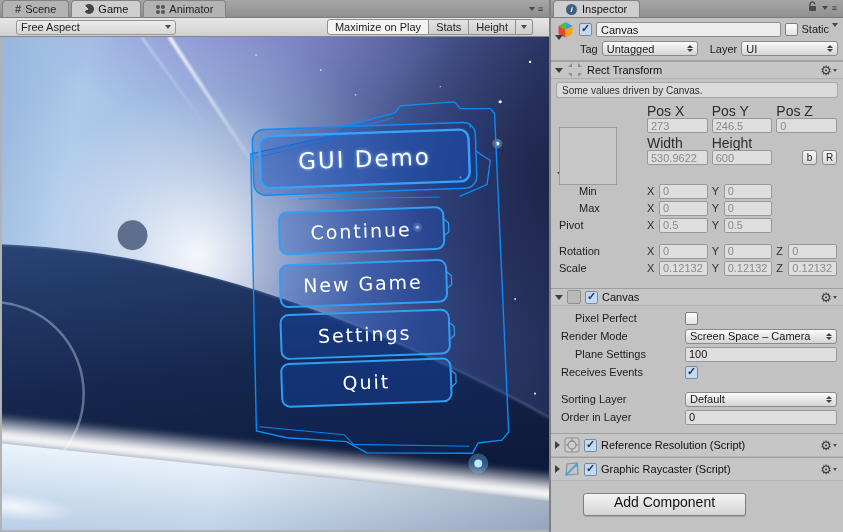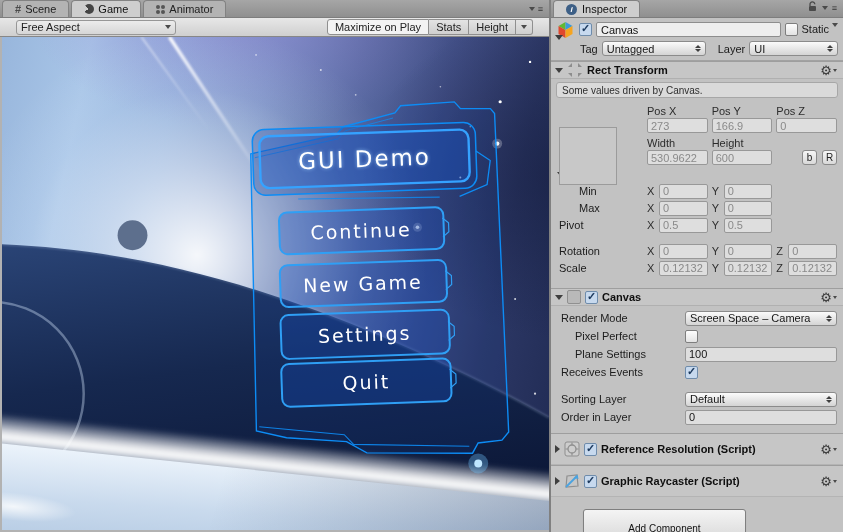--- a/index.html
+++ b/index.html
@@ -66,30 +66,30 @@
   .namefld{flex:1;height:15px;background:#eeeeee;border:1px solid #8d8d8d;border-radius:2px;padding:0 4px;display:flex;align-items:center;color:#111}
   .static{display:flex;align-items:flex-start;gap:3px;flex:none}
   .lblsm{color:#1a1a1a}
   .popup{height:15px;border:1px solid #8b8b8b;border-radius:3px;background:linear-gradient(#fbfbfb,#d4d4d4);display:flex;align-items:center;padding:0 4px;color:#171717;min-width:0}
   .popup .txt{flex:1;white-space:nowrap;overflow:hidden;text-overflow:ellipsis}
   .pp-arr{display:flex;flex-direction:column;gap:1px;margin-left:4px}
   .pp-arr i{width:0;height:0;border-left:3px solid transparent;border-right:3px solid transparent}
   .pp-arr i.u{border-bottom:3.5px solid #3f3f3f}
   .pp-arr i.d{border-top:3.5px solid #3f3f3f}
   .sec-head{height:18px;display:flex;align-items:center;gap:4px;padding:0 6px 0 4px;background:#c6c6c6;border-bottom:1px solid #b0b0b0;border-top:1px solid #9e9e9e}
-  .sec-title{font-weight:bold;color:#0f0f0f}
+  .sec-title{font-weight:normal;color:#0f0f0f}
   .tri-d{width:0;height:0;border-left:4px solid transparent;border-right:4px solid transparent;border-top:5px solid #3f3f3f;flex:none}
   .tri-r{width:0;height:0;border-top:4px solid transparent;border-bottom:4px solid transparent;border-left:5px solid #3f3f3f;flex:none}
   .gear{margin-left:auto;display:flex;align-items:center;gap:1px;color:#3a3a3a;font-size:13px;line-height:1}
   .gear .caret{border-top-width:3px;border-left-width:2.5px;border-right-width:2.5px}
   .helpbox{margin:3px 5px;height:16px;background:#dadada;border:1px solid #a7a7a7;border-radius:3px;font-size:10px;color:#2e2e2e;display:flex;align-items:center;padding:0 5px}
   .rt-body{position:relative;padding:3px 0 12px 0}
   .anchor-box{position:absolute;left:8px;top:26px;width:58px;height:58px;border:1px solid #9b9b9b;background:#c8c8c8}
   .g3{display:grid;grid-template-columns:1fr 1fr 1fr;gap:4px;margin:0 6px 1px 96px}
-  .glbl{font-size:11px;color:#2c2c2c;height:13px;display:flex;align-items:center}
+  .glbl{font-size:14px;color:#2c2c2c;height:13px;display:flex;align-items:center}
   .fld{height:15px;background:#dedede;border:1px solid #989898;border-radius:2px;padding:0 3px;display:flex;align-items:center;color:#161616;min-width:0;overflow:hidden;white-space:nowrap}
   .fld.dim{color:#8a8a8a}
   .minibtns{display:flex;justify-content:flex-end;gap:5px;align-items:center}
   .mbtn{width:15px;height:15px;border:1px solid #8a8a8a;border-radius:3px;background:linear-gradient(#f6f6f6,#d9d9d9);font-size:10px;color:#222;display:flex;align-items:center;justify-content:center}
   .foldrow{display:flex;align-items:center;gap:4px;height:15px;margin:2px 6px 1px 6px}
   .axrow{display:flex;align-items:center;margin:1px 6px 0 8px;height:16px}
   .axrow .lblw{width:88px;flex:none;color:#1c1c1c}
   .axrow .lblw.ind{padding-left:20px}
   .ax{width:12px;flex:none;color:#2e2e2e}
   .ag{display:flex;align-items:center;flex:1;min-width:0;margin-right:4px}
@@ -99,23 +99,23 @@
   .gap8{height:9px}
   .cv-body{padding:2px 0 8px 0}
   .prow{display:flex;align-items:center;margin:2px 6px 0 10px;height:16px}
   .prow .plbl{flex:1;color:#1c1c1c}
   .prow .plbl.ind{padding-left:14px}
   .pctl{width:152px;flex:none;display:flex;align-items:center}
   .pctl .popup{flex:1}
   .objfld{flex:1;height:15px;background:#d6d6d6;border:1px solid #909090;border-radius:2px;display:flex;align-items:center;gap:3px;padding:0 3px;color:#141414;white-space:nowrap;overflow:hidden}
   .picker{width:11px;height:11px;border:1px solid #6a6a6a;border-radius:50%;margin-left:3px;flex:none;position:relative;background:#cfcfcf}
   .picker::after{content:"";position:absolute;left:3px;top:3px;width:3px;height:3px;border-radius:50%;background:#555}
-  .comp-head{height:32px;display:flex;align-items:center;gap:4px;padding:0 6px 0 4px;background:#c6c6c6;border-top:1px solid #9e9e9e;border-bottom:1px solid #b4b4b4}
+  .comp-head{height:24px;display:flex;align-items:center;gap:4px;padding:0 6px 0 4px;background:#c6c6c6;border-top:1px solid #9e9e9e;border-bottom:1px solid #b4b4b4}
   .addwrap{padding-top:12px;display:flex;justify-content:flex-start}
-  .addbtn{margin-left:32px;width:163px;height:38px;border:1px solid #7f7f7f;border-radius:3px;background:linear-gradient(#f4f4f4,#d4d4d4);font-size:10px;color:#111;display:flex;align-items:center;justify-content:center;box-shadow:0 1px 1px rgba(0,0,0,.15)}
+  .addbtn{margin-left:32px;width:163px;height:23px;border:1px solid #7f7f7f;border-radius:3px;background:linear-gradient(#f4f4f4,#d4d4d4);font-size:14px;color:#111;display:flex;align-items:flex-start;justify-content:center;box-shadow:0 1px 1px rgba(0,0,0,.15)}
   .ic16{width:16px;height:16px;flex:none}
   .lock-ic,.pmenu{color:#3a3a3a}
   .itabs .tab{gap:5px}
   .itabs-right{margin-left:auto;display:flex;align-items:center;gap:4px;padding:0 5px 3px 0}
 </style>
 </head>
 <body>
 
 <div class="app">
 
@@ -289,21 +289,21 @@
             <span>Canvas</span>
           </div>
         <div class="static">
           <span class="cb"></span>
           <span class="lblsm">Static</span>
           <span class="caret"></span>
         </div>
       </div>
       <div class="gorow" style="margin-top:2px">
         <span class="lblsm" style="margin-left:24px">Tag</span>
-        <div class="popup" style="width:104px">
+        <div class="popup" style="width:96px">
           <span class="txt">Untagged</span>
           <span class="pp-arr">
               <i class="u"></i>
               <i class="d"></i>
             </span>
         </div>
         <span class="lblsm" style="margin-left:8px">Layer</span>
         <div class="popup" style="flex:1">
           <span class="txt">UI</span>
           <span class="pp-arr">
@@ -333,21 +333,21 @@
 
     <div class="rt-body">
       <div class="anchor-box"></div>
       <div class="g3">
         <span class="glbl">Pos X</span>
         <span class="glbl">Pos Y</span>
         <span class="glbl">Pos Z</span>
       </div>
       <div class="g3">
         <div class="fld dim">273</div>
-        <div class="fld dim">166.9</div>
+        <div class="fld dim">246.5</div>
         <div class="fld dim">0</div>
       </div>
       <div class="g3" style="margin-top:3px">
         <span class="glbl">Width</span>
         <span class="glbl">Height</span>
         <span class="glbl"></span>
       </div>
       <div class="g3">
         <div class="fld dim">530.9622</div>
         <div class="fld dim">600</div>
@@ -440,37 +440,37 @@
     </div>
 
     <div class="sec-head">
       <span class="tri-d"></span>
       <span style="width:14px;height:14px;background:#b9b9b9;border:1px solid #909090;border-radius:2px;flex:none"></span>
       <span class="cb on"></span>
       <span class="sec-title">Canvas</span>
       <span class="gear">⚙<span class="caret"></span></span>
     </div>
     <div class="cv-body">
+      <div class="prow">
+        <span class="plbl ind">Pixel Perfect</span>
+        <span class="pctl">
+            <span class="cb"></span>
+          </span>
+      </div>
       <div class="prow">
         <span class="plbl">Render Mode</span>
         <span class="pctl">
           <div class="popup">
             <span class="txt">Screen Space – Camera</span>
             <span class="pp-arr">
                 <i class="u"></i>
                 <i class="d"></i>
               </span>
           </div>
         </span>
-      </div>
-      <div class="prow">
-        <span class="plbl ind">Pixel Perfect</span>
-        <span class="pctl">
-            <span class="cb"></span>
-          </span>
       </div>
       <div class="prow">
         <span class="plbl ind">Plane Settings</span>
         <span class="pctl">
             <div class="fld" style="flex:1">100</div>
           </span>
       </div>
       <div class="prow">
         <span class="plbl">Receives Events</span>
         <span class="pctl">

